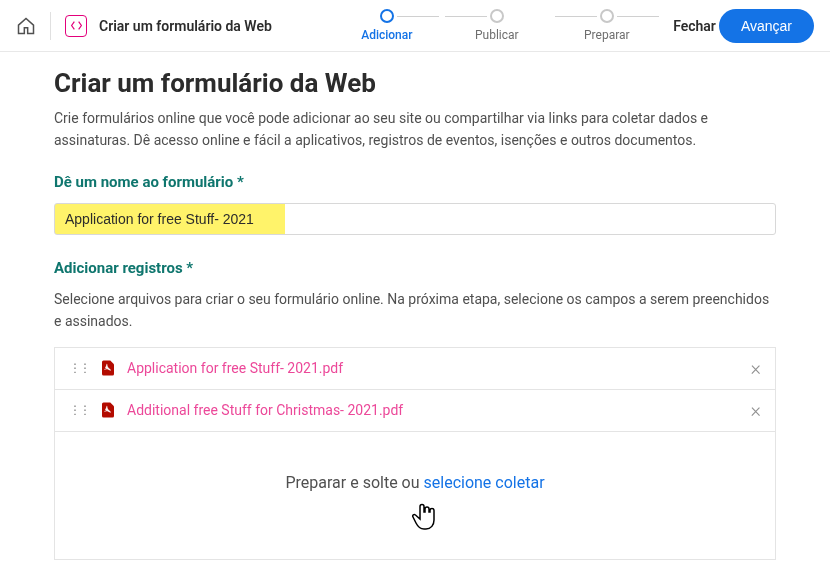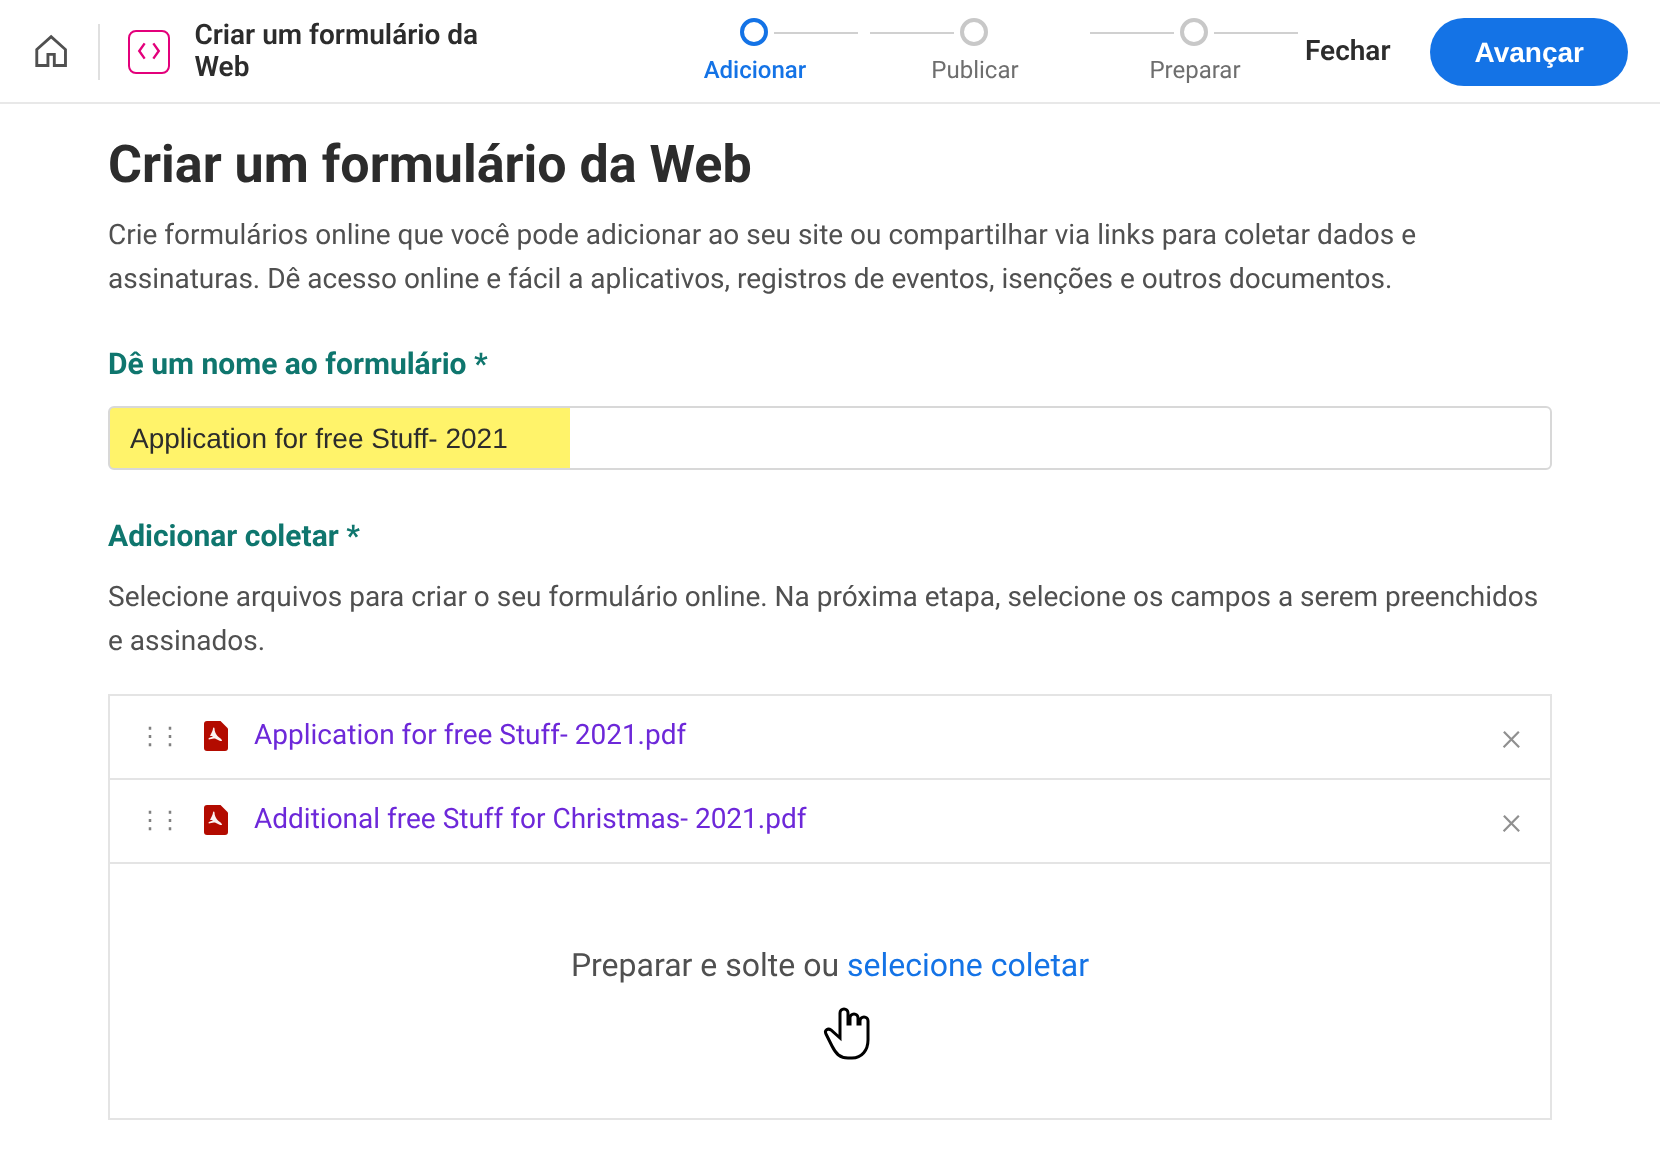--- a/index.html
+++ b/index.html
@@ -39,24 +39,24 @@
   .step-line-before { right: 65px; }
   .step-line-after { left: 65px; }
   .step-circle {
     width: 14px; height: 14px; border-radius: 50%;
     border: 2px solid #c8c8c8; background: #fff;
   }
   .step.active .step-circle { border-color: #1473e6; }
   .step-label { font-size: 12px; color: #6e6e6e; margin-top: 5px;}
   .step.active .step-label { color: #1473e6; font-weight: 500;}
   .topbar-spacer { flex: 1; }
-  .close-link { font-size: 14px; font-weight: 600; color: #2c2c2c; margin-right: 20px; cursor: pointer;}
+  .close-link { font-size: 14px; font-weight: 600; color: #2c2c2c; margin-right: 3px; cursor: pointer;}
   .primary-btn {
     background: #1473e6; color: #fff; border: none; border-radius: 18px;
-    height: 34px; padding: 0 22px; font-size: 14px; font-weight: 700; cursor: pointer;
+    height: 34px; padding: 0 22px; font-size: 14px; font-weight: 400; cursor: pointer;
   }
   .content { padding: 16px 54px 0 54px; }
   h1 { font-size: 26px; font-weight: 700; color: #2c2c2c; margin-bottom: 10px;}
   .desc { font-size: 14px; color: #505050; line-height: 1.55; margin-bottom: 22px;}
   .section-label { font-size: 15px; font-weight: 700; color: #0f766e; margin-bottom: 12px;}
   .form-name-input {
     width: 100%; height: 32px; border: 1px solid #d8d8d8; border-radius: 3px;
     padding: 0 10px; font-size: 14px; color: #2c2c2c; background: #fff;
     margin-bottom: 24px;
   }
@@ -64,21 +64,21 @@
     background: linear-gradient(to right, #fff36a 0, #fff36a 230px, #fff 230px, #fff 100%);
   }
   .files-desc { font-size: 14px; color: #505050; line-height: 1.55; margin-bottom: 14px;}
   .file-list { border: 1px solid #e4e4e4; border-bottom: none; }
   .file-row {
     display: flex; align-items: center; height: 42px;
     border-bottom: 1px solid #e4e4e4; padding: 0 14px;
   }
   .drag-handle { color: #808080; font-size: 12px; margin-right: 10px; cursor: grab; letter-spacing:-2px;}
   .pdf-icon { width: 18px; height: 18px; margin-right: 10px; }
-  .file-name { font-size: 14px; color: #6d28d9; flex: 1;}
+  .file-name { font-size: 14px; color: #ec4899; flex: 1;}
   .remove-x { color: #909090; font-size: 20px; cursor: pointer; font-weight: 300;}
   .dropzone {
     border: 1px solid #e4e4e4; border-top: none;
     height: 128px; display: flex; align-items: center; justify-content: center;
     position: relative; margin-bottom: 22px;
   }
   .dropzone-text { font-size: 16px; color: #505050; margin-top: -26px;}
   .dropzone-link { color: #1473e6; cursor: pointer;}
   .cursor-hand {
     position: absolute; top: 68px; left: 50%; transform: translateX(-4px);
@@ -126,21 +126,21 @@
   <button class="primary-btn">Avançar</button>
 </div>
 
 <div class="content">
   <h1>Criar um formulário da Web</h1>
   <p class="desc">Crie formulários online que você pode adicionar ao seu site ou compartilhar via links para coletar dados e assinaturas. Dê acesso online e fácil a aplicativos, registros de eventos, isenções e outros documentos.</p>
 
   <div class="section-label">Dê um nome ao formulário *</div>
   <input type="text" class="form-name-input highlight" value="Application for free Stuff- 2021" style="">
 
-  <div class="section-label">Adicionar coletar *</div>
+  <div class="section-label">Adicionar registros *</div>
   <p class="files-desc">Selecione arquivos para criar o seu formulário online. Na próxima etapa, selecione os campos a serem preenchidos e assinados.</p>
 
   <div class="file-list">
     <div class="file-row">
       <span class="drag-handle">⋮⋮</span>
       <span class="pdf-icon">
         <svg viewBox="0 0 24 24">
             <path fill="#b30b00" d="M6 2h9l5 5v13a2 2 0 0 1-2 2H6a2 2 0 0 1-2-2V4a2 2 0 0 1 2-2z"></path>
             <path fill="#fff" d="M8 12c1-2 2-4 2-5 0-1 1-1 1 0 0 2 1 4 2 5s3 2 3 3c0 1-2 0-4-1s-5 1-5 0c0-1 2-1 3-2z" opacity="0.95"></path>
           </svg>

